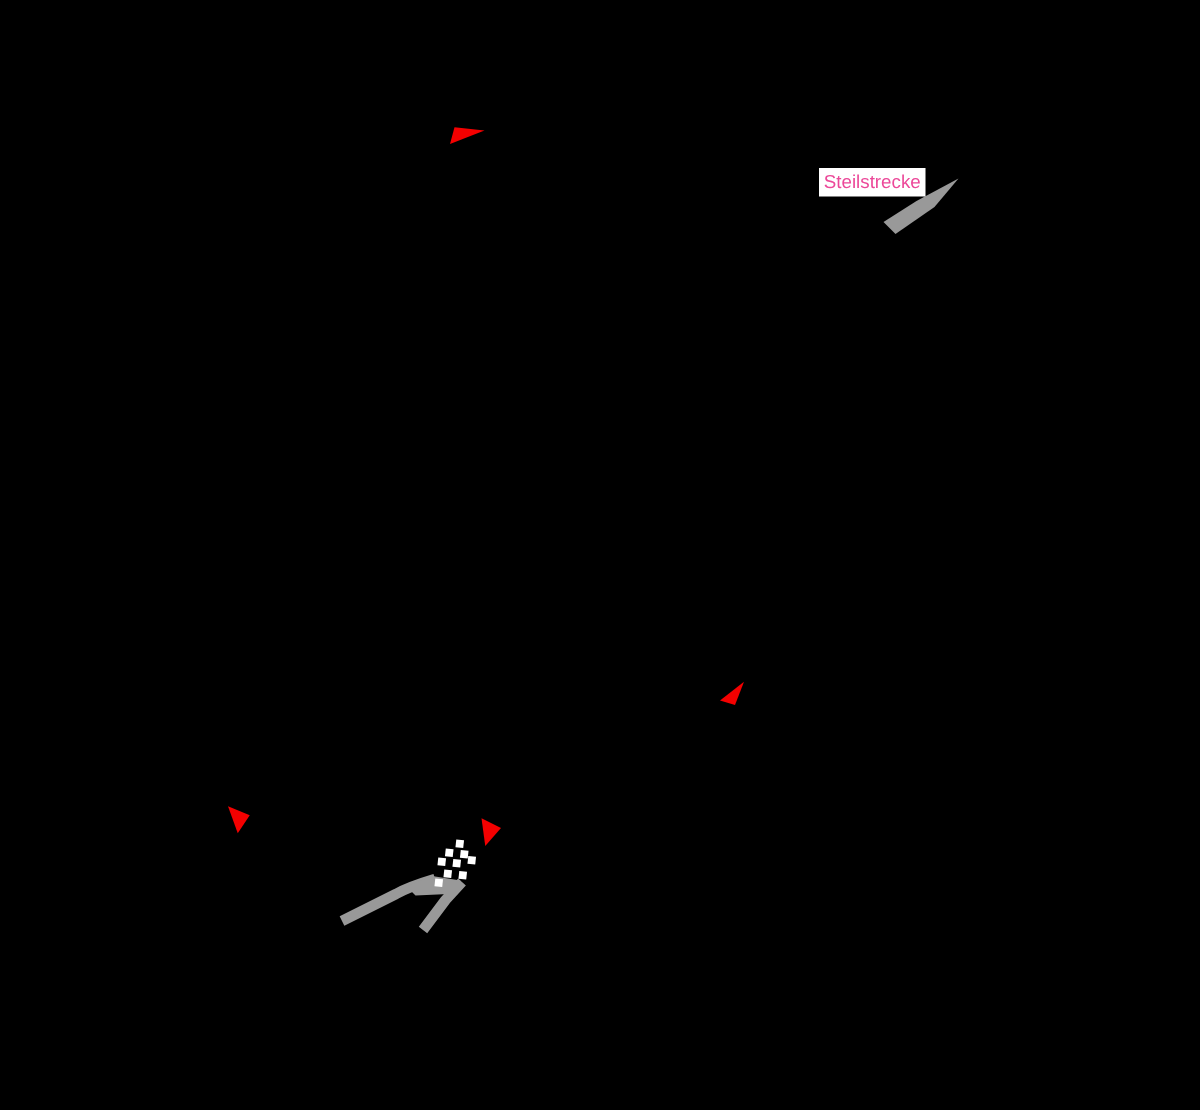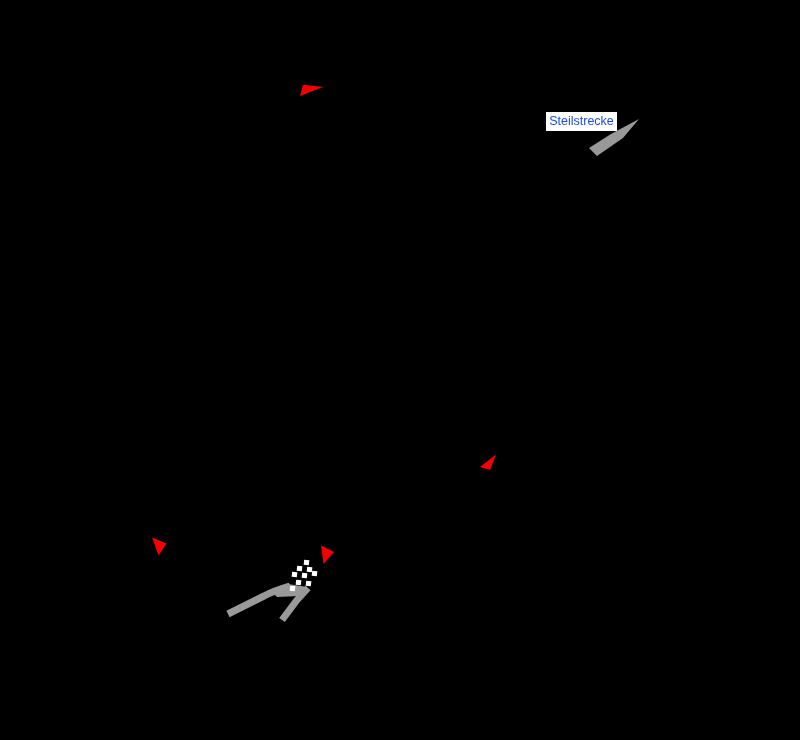--- a/index.html
+++ b/index.html
@@ -46,16 +46,16 @@
       <rect x="301.9" y="572.9" width="5.2" height="5.2" fill="#ffffff" transform="rotate(6 304.5 575.5)"></rect>
       <rect x="311.9" y="570.9" width="5.2" height="5.2" fill="#ffffff" transform="rotate(6 314.5 573.5)"></rect>
       <rect x="295.9" y="579.9" width="5.2" height="5.2" fill="#ffffff" transform="rotate(6 298.5 582.5)"></rect>
       <rect x="305.9" y="580.9" width="5.2" height="5.2" fill="#ffffff" transform="rotate(6 308.5 583.5)"></rect>
       <rect x="289.9" y="585.9" width="5.2" height="5.2" fill="#ffffff" transform="rotate(6 292.5 588.5)"></rect>
       <polygon points="303,84.8 323,87 300,96" fill="#f40000"></polygon>
       <polygon points="496,454.5 480,467 490,470" fill="#f40000"></polygon>
       <polygon points="152,537.5 166.5,543.5 158.5,555.5" fill="#f40000"></polygon>
       <polygon points="321,545.5 334,552 323.5,564" fill="#f40000"></polygon>
     </svg>
-  <div class="steilstrecke-label" style="background: rgb(255, 255, 255); color: #1d4ed8;">
+  <div class="steilstrecke-label" style="background: rgb(255, 255, 255); color: #ec4899;">
     <span>Steilstrecke</span>
   </div>
 </div>
 
 </body></html>

